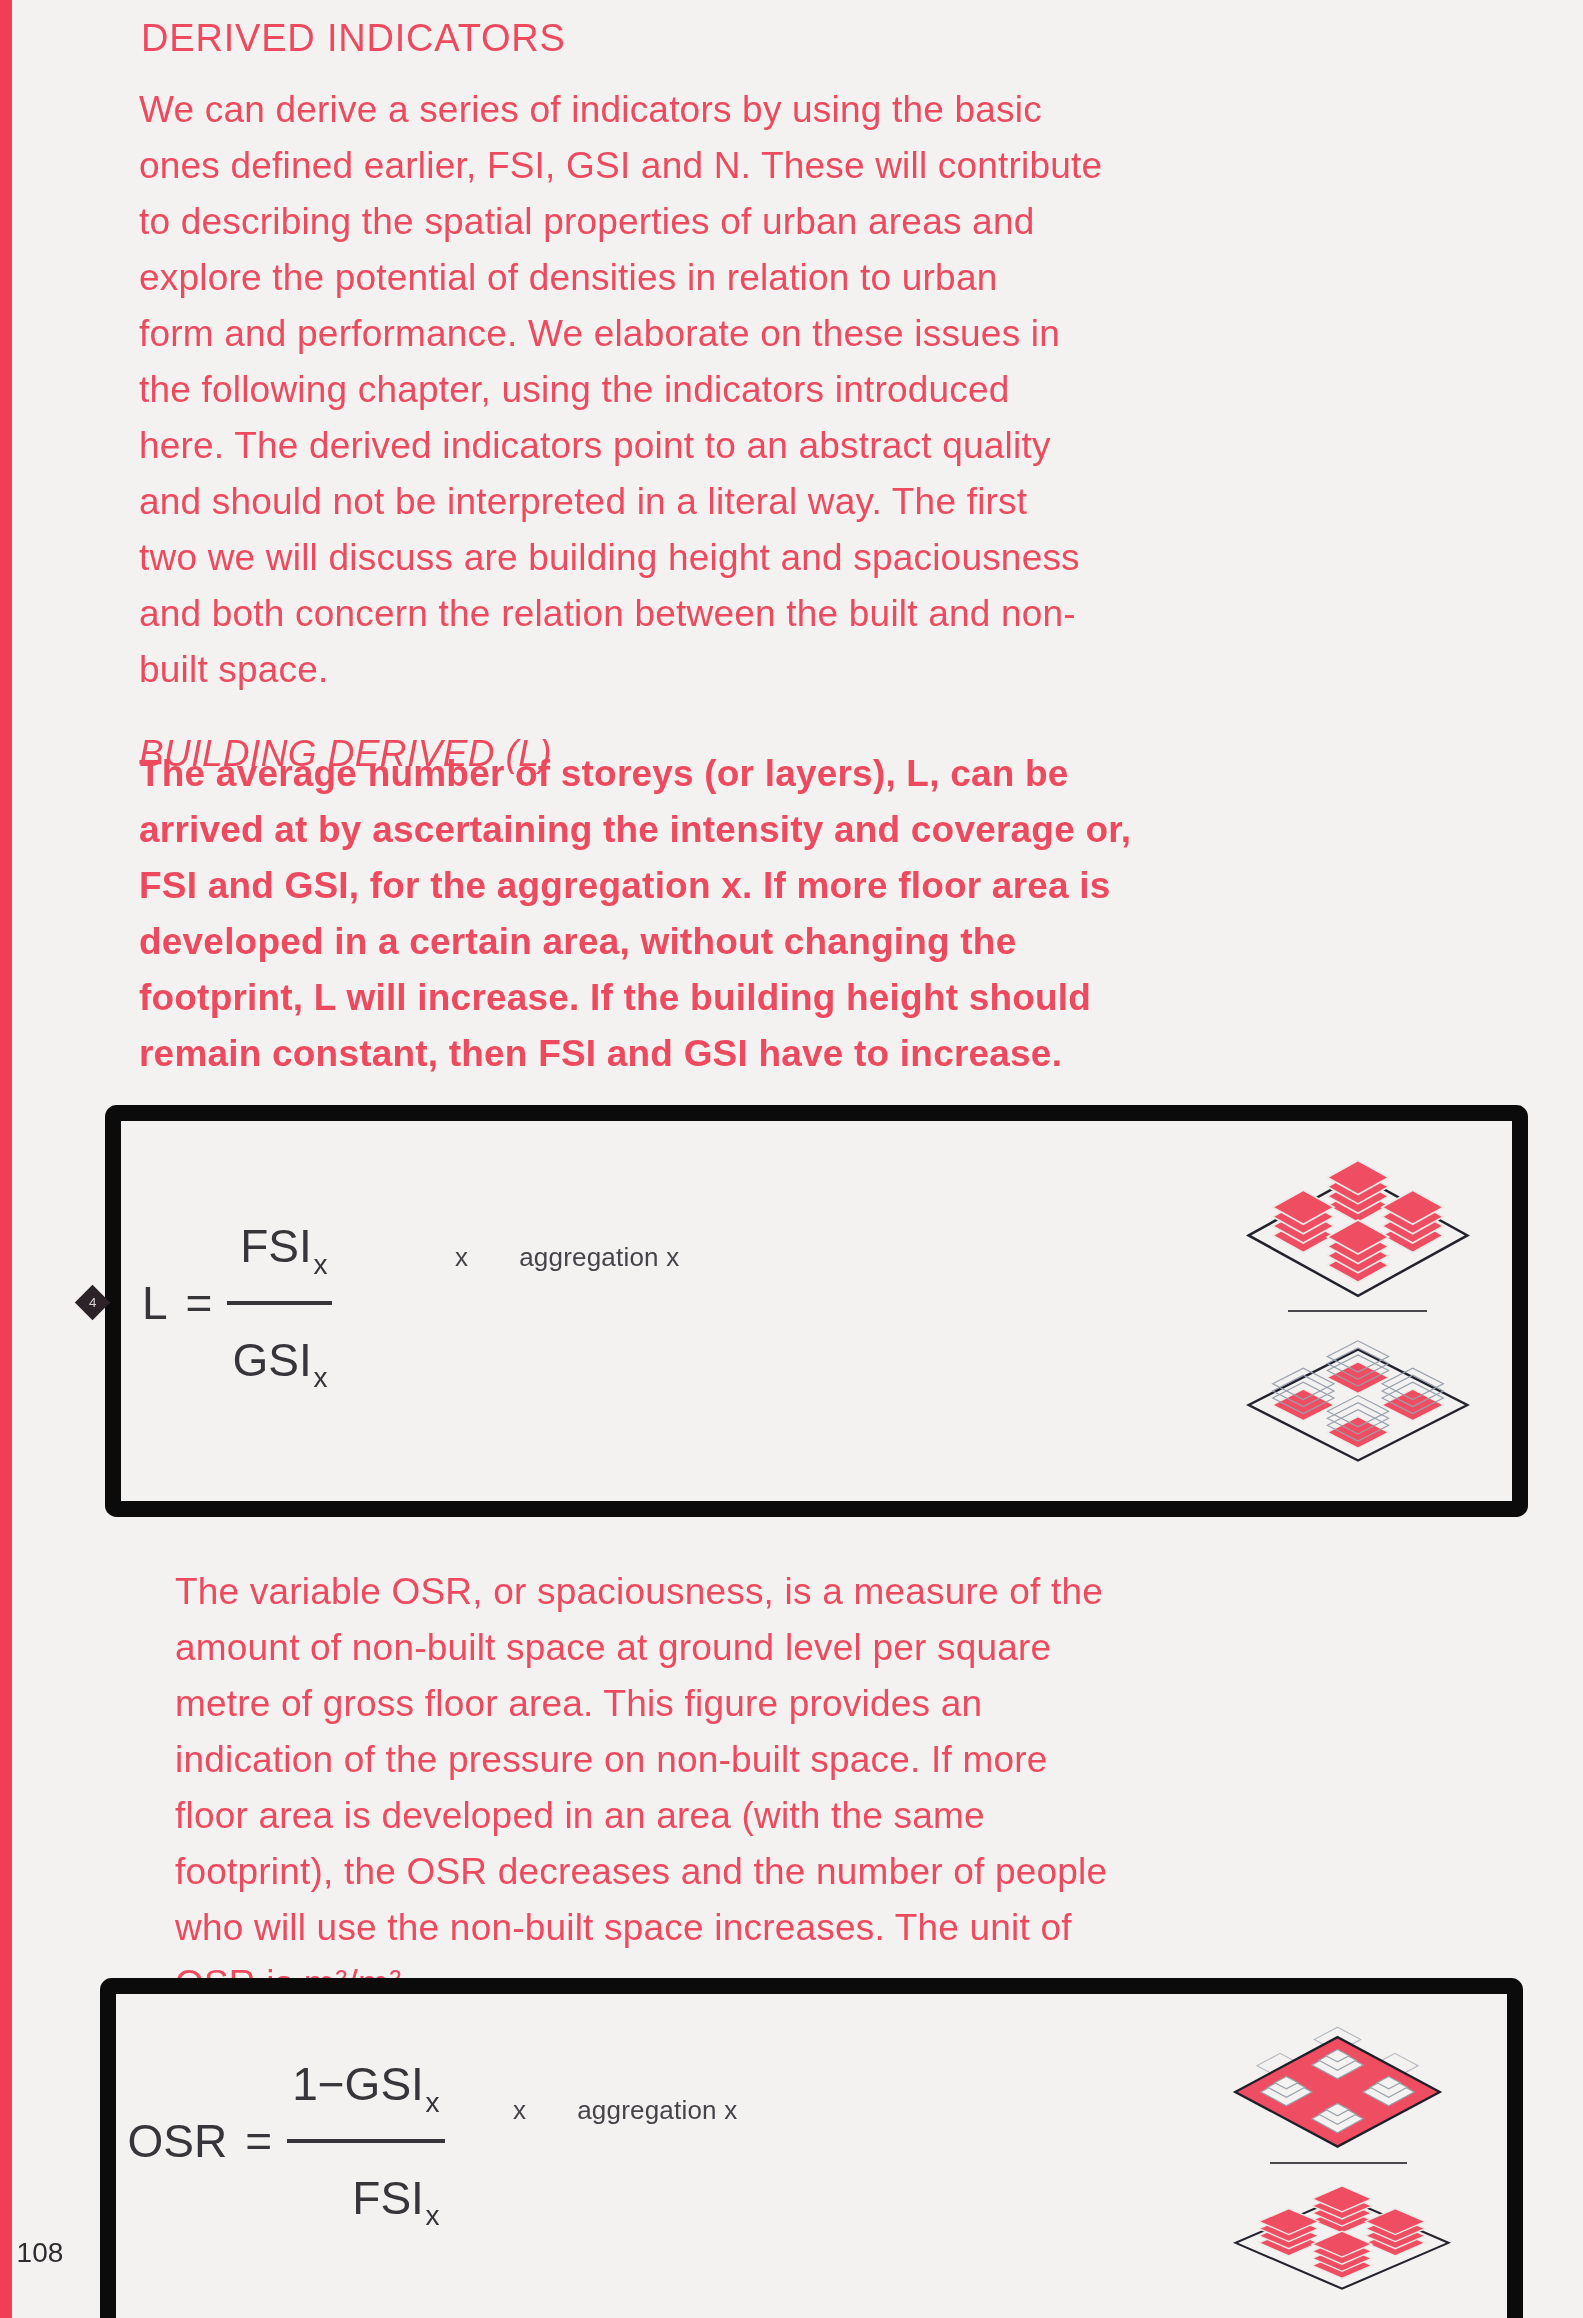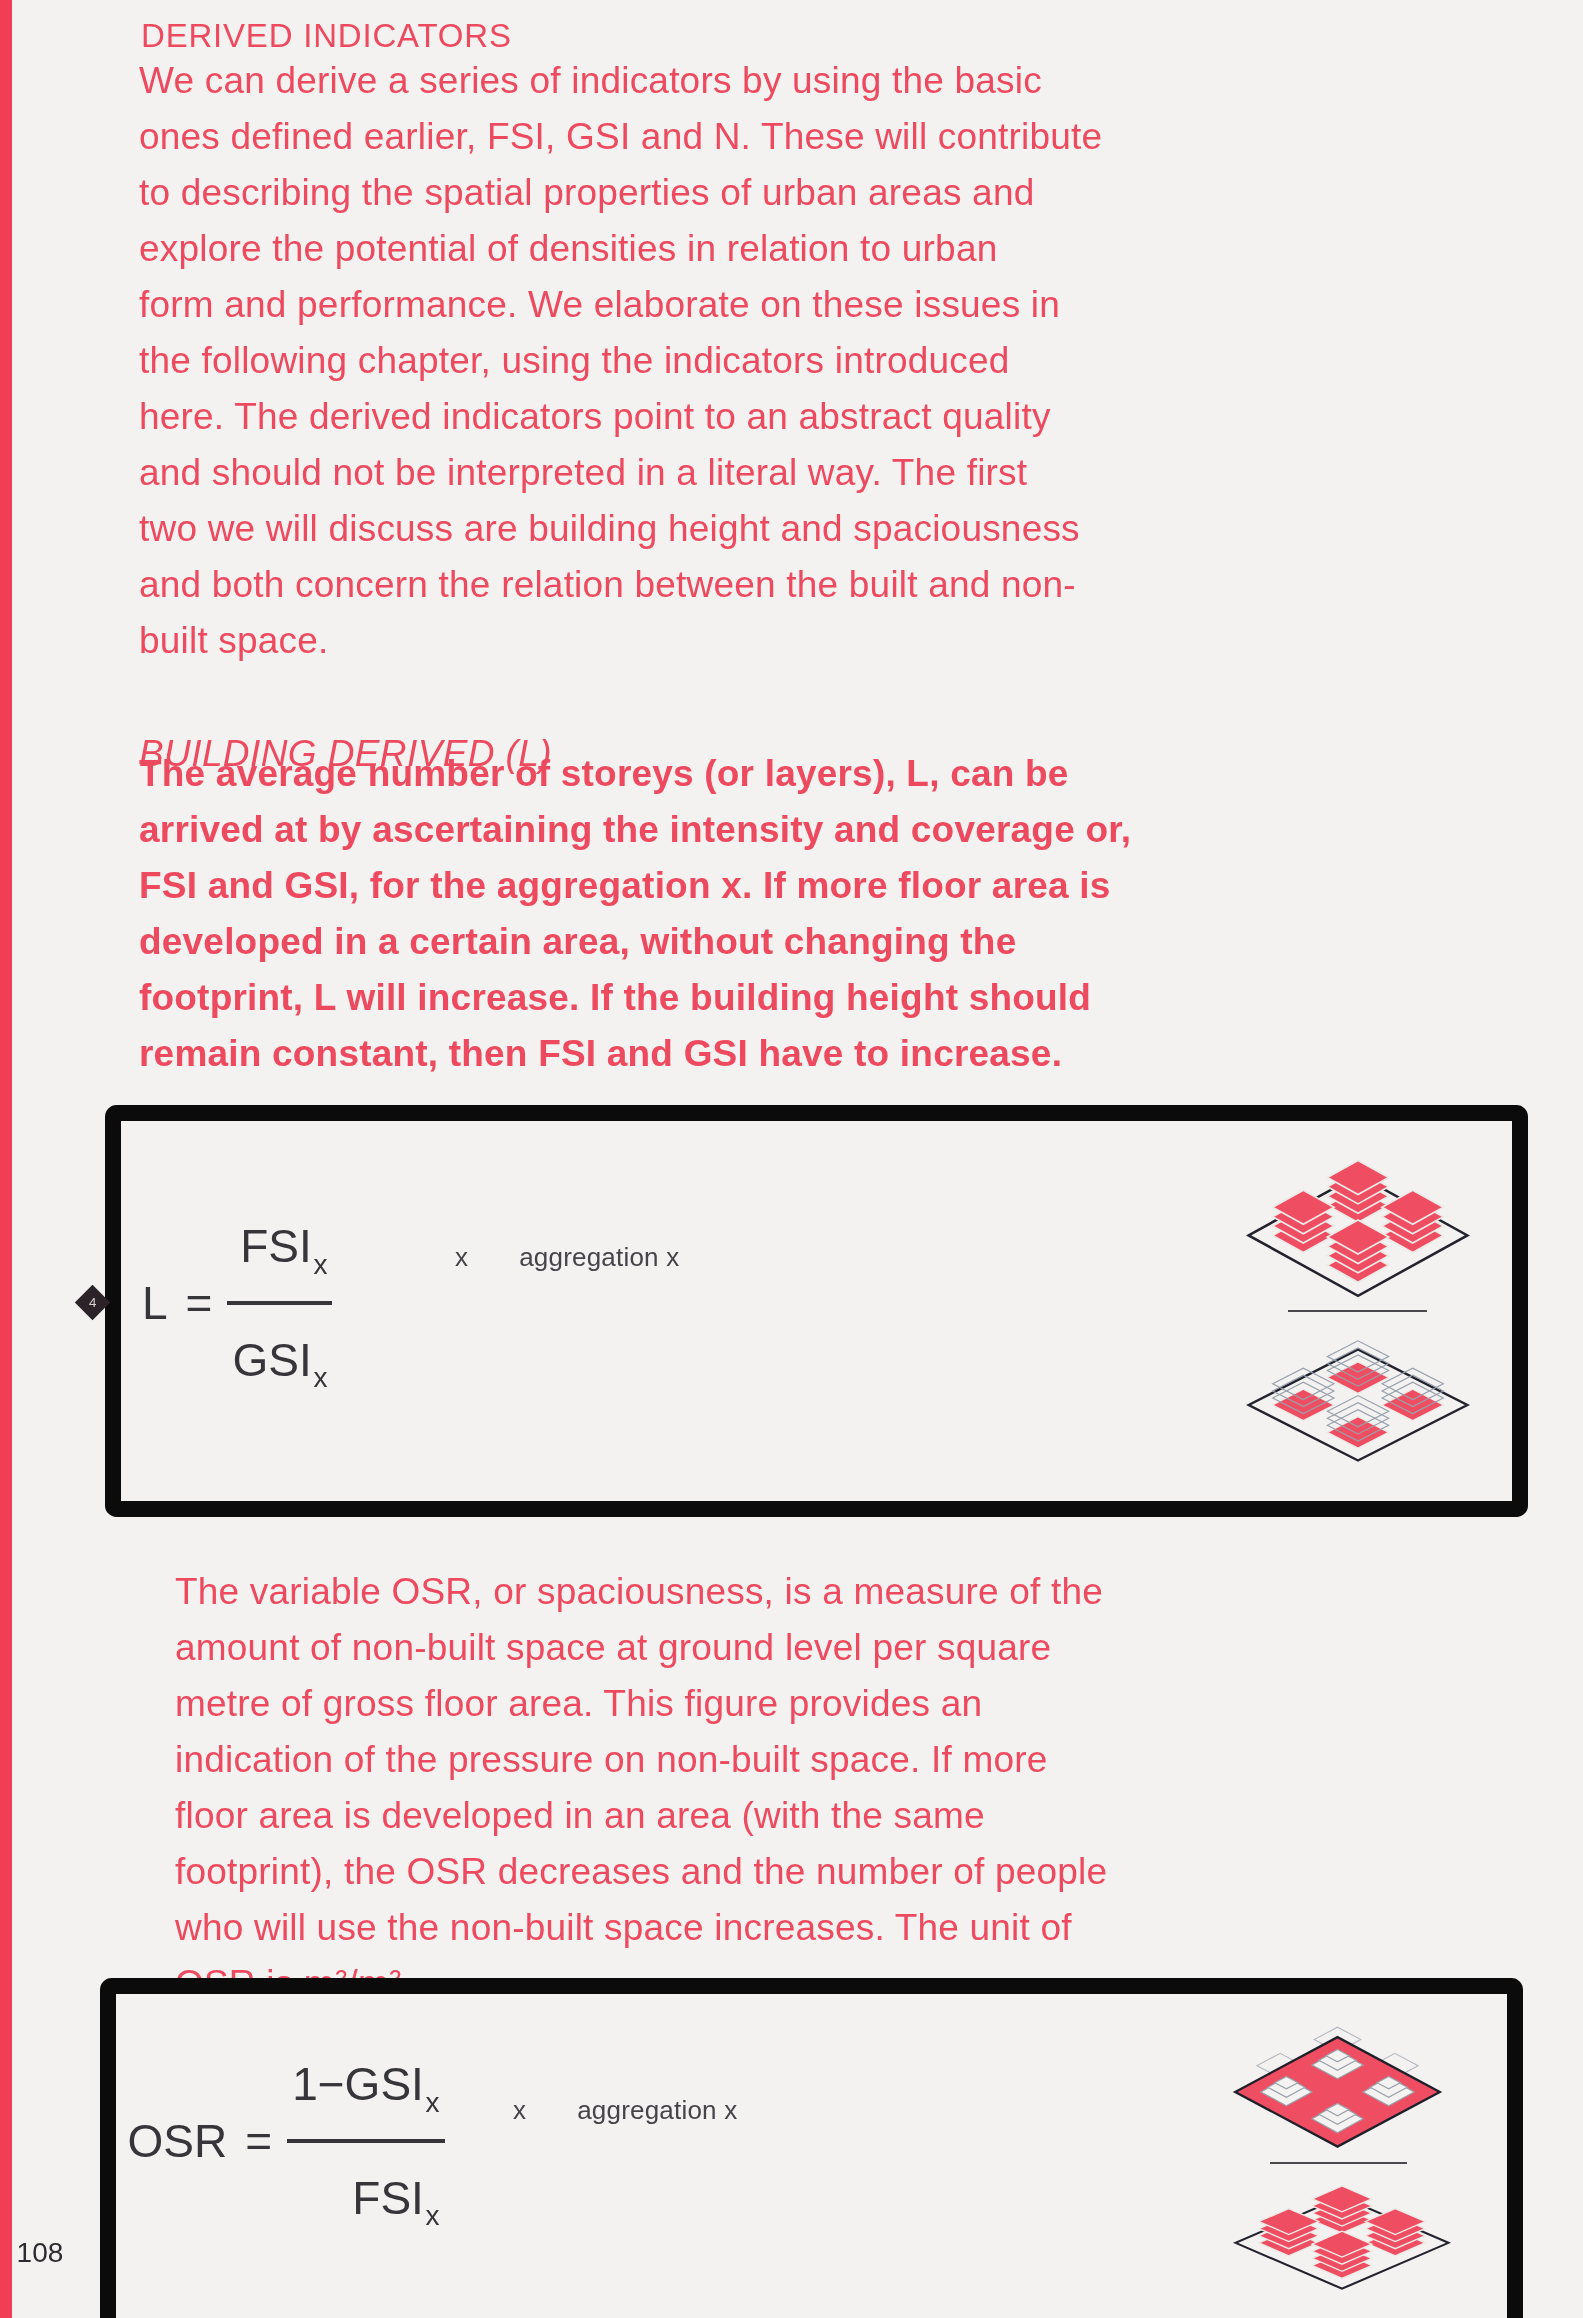--- a/index.html
+++ b/index.html
@@ -9,28 +9,28 @@
     background:#f3f2f0;
     overflow:hidden;
     font-family:"Liberation Sans", sans-serif;
   }
   .red-bar{
     position:absolute;left:0;top:0;width:12.4px;height:100%;
     background:#f13e55;
   }
   .page-title{
     position:absolute;left:141px;top:16.6px;
-    font-size:33px;letter-spacing:0.8px;color:#ee4a5f;
+    font-size:38px;letter-spacing:0.8px;color:#ee4a5f;
   }
   .body-par{
     position:absolute;left:139px;width:1295px;
     font-size:37px;line-height:56px;letter-spacing:0.2px;
     color:#ee4a5f;white-space:pre-line;z-index:1;
   }
-  .par-1{top:53px;}
+  .par-1{top:82px;}
   .sub-heading{
     position:absolute;left:139px;
     font-size:37px;font-style:italic;letter-spacing:0.4px;
     color:#ee4a5f;z-index:1;
   }
   .h-building{top:733px;}
   .par-2{top:746px;font-weight:bold;}
   .h-spacious{top:1515px;}
   .par-3{top:1564px;margin-left:36px;}
 

